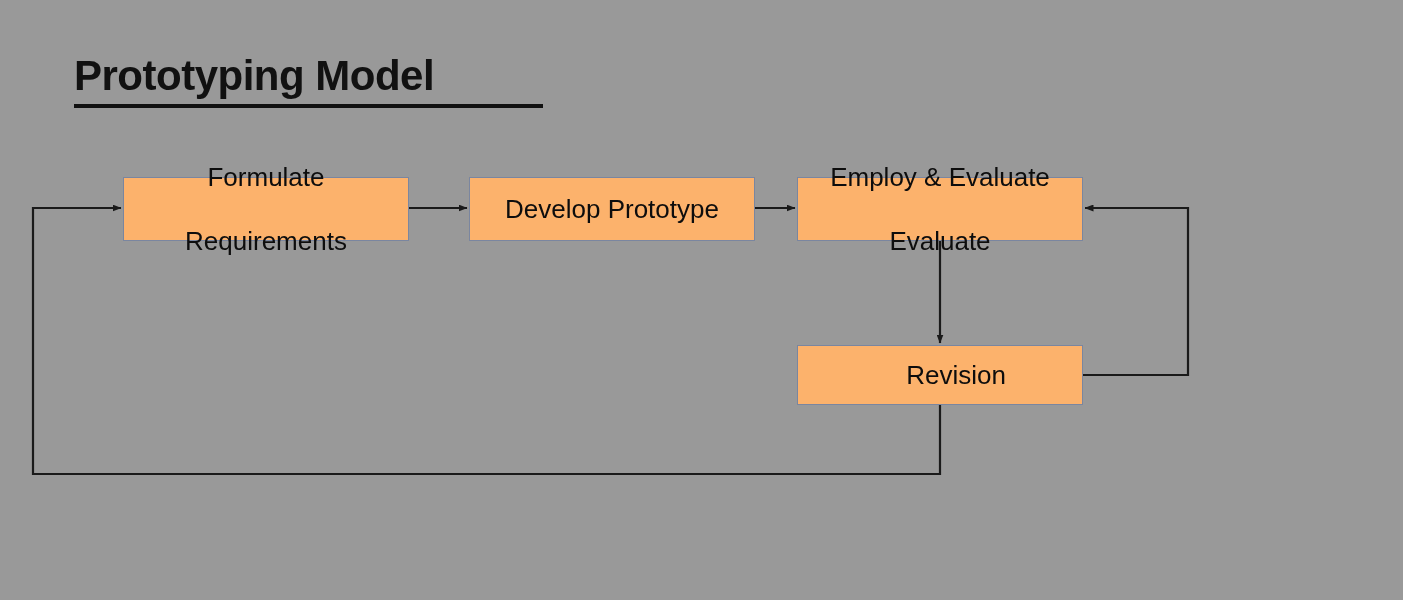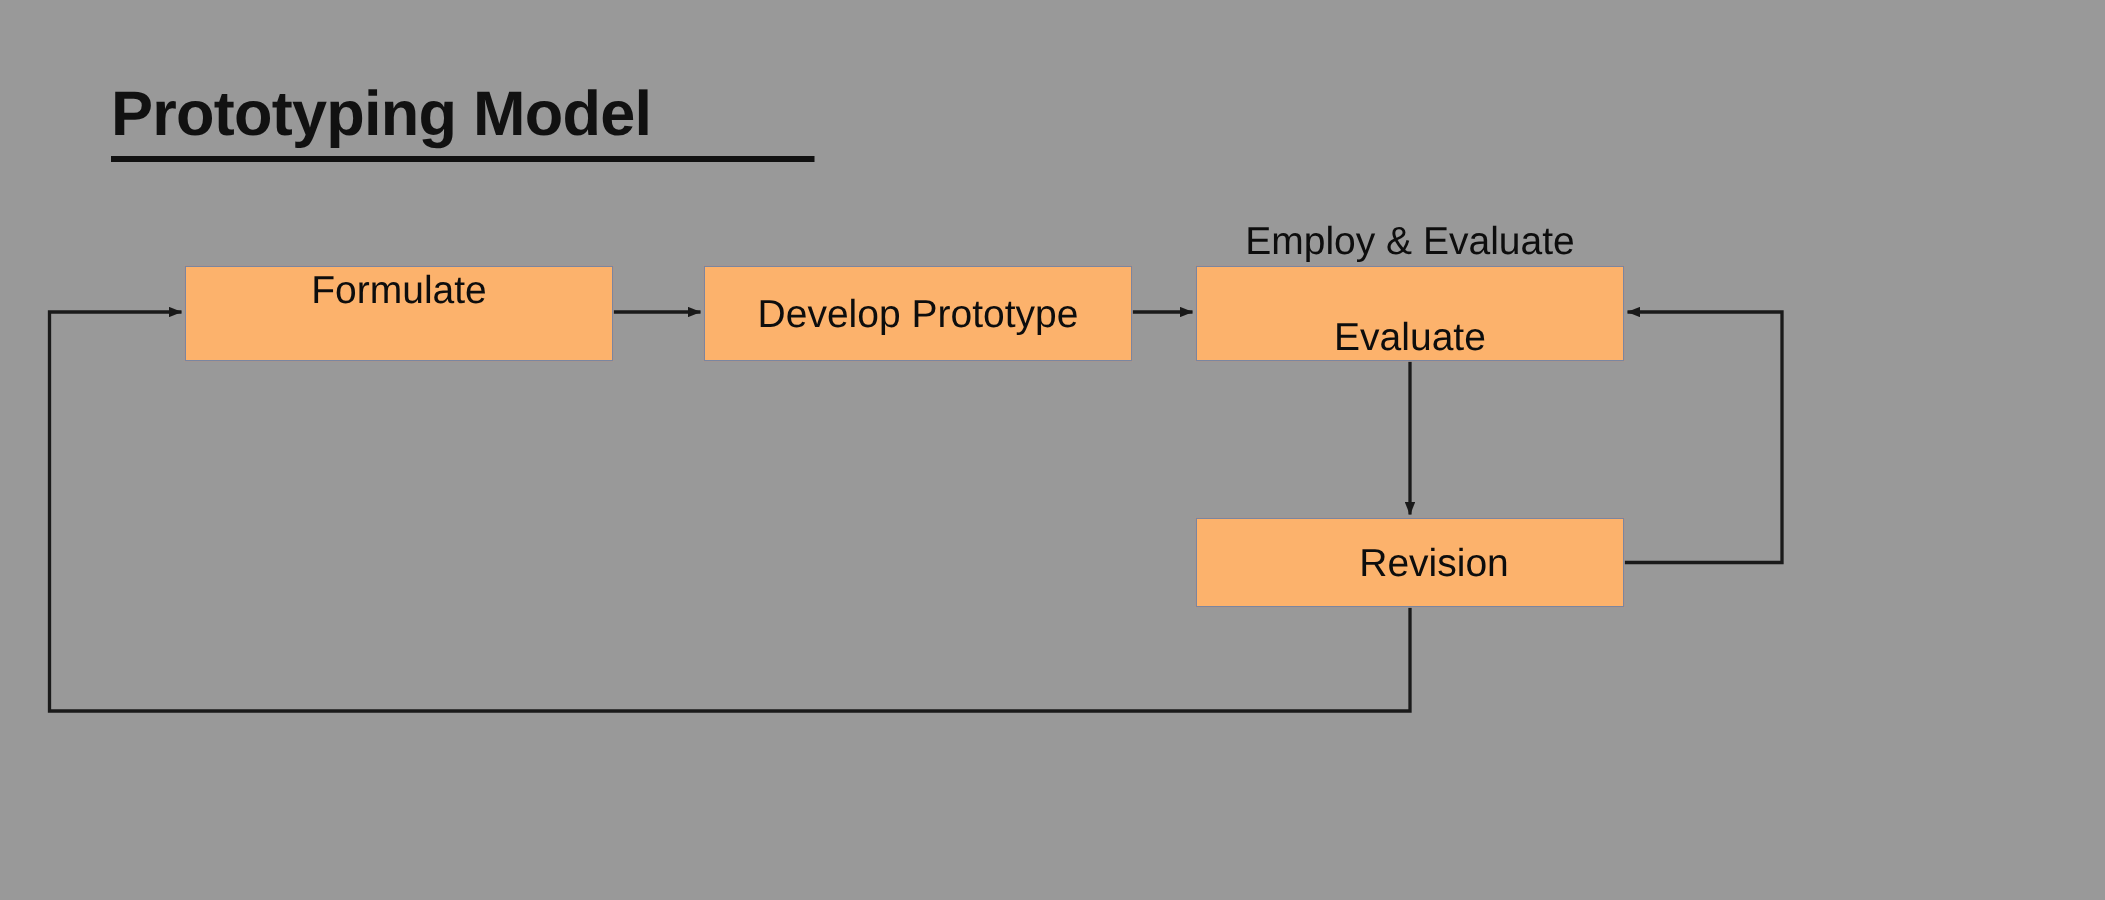--- a/index.html
+++ b/index.html
@@ -56,21 +56,21 @@
     font-size: 26px;
     line-height: 32px;
     font-family: "Liberation Sans", sans-serif;
   }
   .node span {
     display: block;
     padding: 0 6px;
   }
   #node-formulate   { left: 123px; top: 177px; width: 286px; height: 64px; }
   #node-develop     { left: 469px; top: 177px; width: 286px; height: 64px; }
-  #node-employ      { left: 797px; top: 177px; width: 286px; height: 64px; align-items: flex-end; }
+  #node-employ      { left: 797px; top: 177px; width: 286px; height: 64px; }
   #node-revision    { left: 797px; top: 345px; width: 286px; height: 60px; padding-left: 32px; }
 </style>
 </head>
 <body>
 
 <div id="canvas">
 
   <div class="page-title">Prototyping Model</div>
   <div class="title-underline"></div>
 
@@ -86,21 +86,21 @@
     <line x1="755" y1="208" x2="795" y2="208" stroke="#1a1a1a" stroke-width="2.2" marker-end="url(#arrowhead)"></line>
 
     <line x1="940" y1="241" x2="940" y2="343" stroke="#1a1a1a" stroke-width="2.2" marker-end="url(#arrowhead)"></line>
 
     <path d="M 1083 375 L 1188 375 L 1188 208 L 1085 208" fill="none" stroke="#1a1a1a" stroke-width="2.2" marker-end="url(#arrowhead)"></path>
 
     <path d="M 940 405 L 940 474 L 33 474 L 33 208 L 121 208" fill="none" stroke="#1a1a1a" stroke-width="2.2" marker-end="url(#arrowhead)"></path>
   </svg>
 
   <div class="node" id="node-formulate">
-    <span><span>Formulate</span><br></span>
+    <span><span>Formulate</span><br><span>Requirements</span></span>
   </div>
 
   <div class="node" id="node-develop">
     <span>Develop Prototype</span>
   </div>
 
   <div class="node" id="node-employ">
     <span><span>Employ &amp; Evaluate</span><br><span>Evaluate</span></span>
   </div>
 

